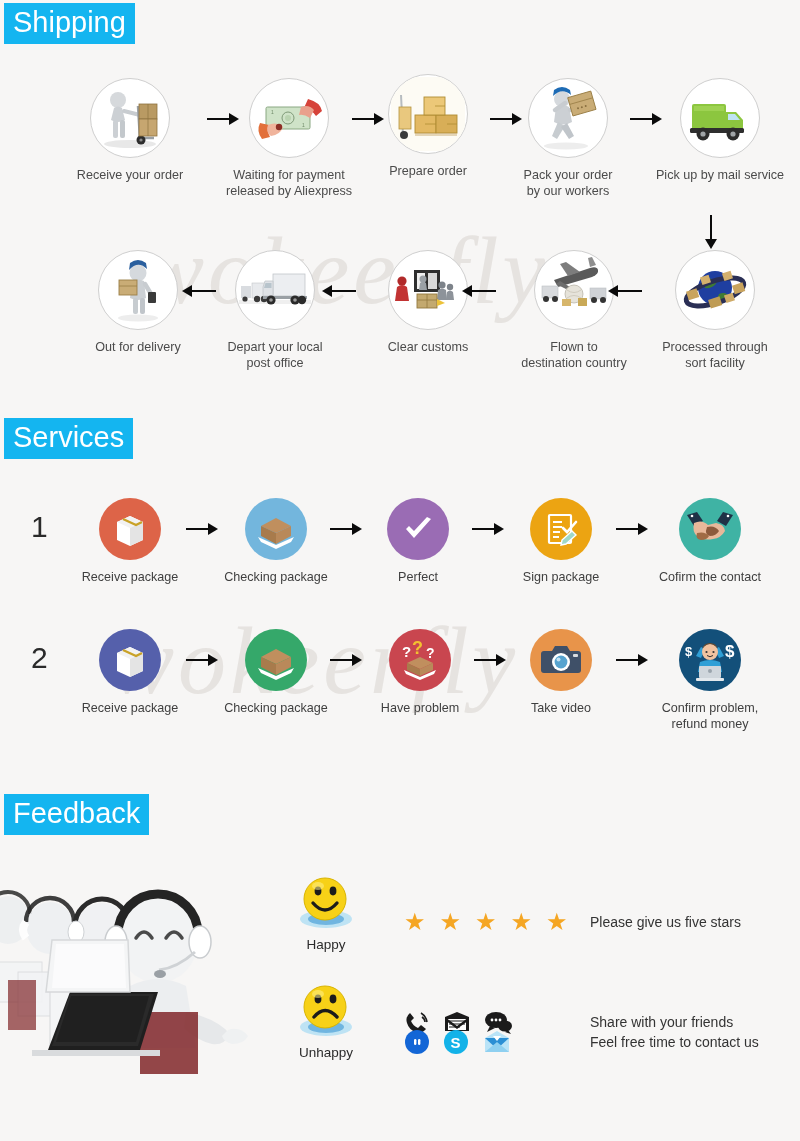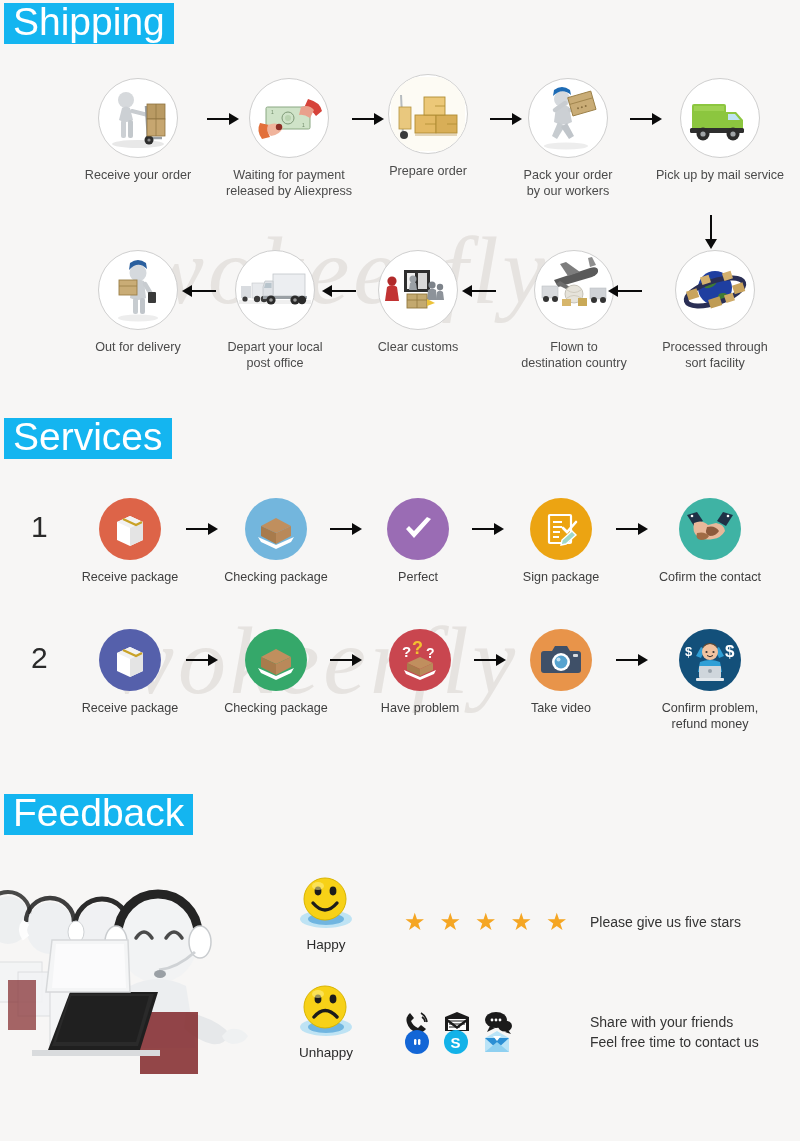--- a/index.html
+++ b/index.html
@@ -20,21 +20,21 @@
     position:absolute; font-family:"Liberation Serif", serif;
     color:#e6e3e0; font-size:96px; letter-spacing:4px; white-space:nowrap;
     font-style:italic;
   }
   .wm1{ left:140px; top:215px; }
   .wm2{ left:110px; top:605px; }
 
   
   .badge{
     position:absolute; background:#14b5f0; color:#ffffff;
-    font-size:39px; line-height:36px; padding:1px 9px 4px 9px;
+    font-size:29px; line-height:36px; padding:1px 9px 4px 9px;
     white-space:nowrap; letter-spacing:0px; z-index:3;
   }
 
   .content{ position:relative; z-index:2; }
 
   
   .node{ position:absolute; text-align:center; }
   .circ{
     border-radius:50%; position:relative; margin:0 auto;
     display:flex; align-items:center; justify-content:center;
@@ -83,21 +83,21 @@
 
   <div class="watermark">
     <div class="wm-text wm1">wokeerfly</div>
     <div class="wm-text wm2">wokeerfly</div>
   </div>
 
   <div class="badge" style="left: 4px; top: 3px; background: rgb(20, 181, 240);">Shipping</div>
 
   <div class="content">
 
-    <div class="node" style="left:68px; top:78px; width:140px;">
+    <div class="node" style="left:60px; top:78px; width:140px;">
       <div class="circ circ-photo">
         <svg width="72" height="72" viewBox="0 0 72 72">
           <ellipse cx="36" cy="62" rx="26" ry="4" fill="#e8e8e8"></ellipse>
 
           <circle cx="24" cy="18" r="8" fill="#d6d9dc"></circle>
           <path d="M20 26 q4 -3 8 0 l3 12 q-7 4 -14 0 z" fill="#ccd0d4"></path>
           <rect x="19" y="38" width="5" height="18" rx="2" fill="#ccd0d4"></rect>
           <rect x="26" y="38" width="5" height="18" rx="2" fill="#c3c8cc"></rect>
           <path d="M30 29 l16 4" stroke="#c8ccd0" stroke-width="4" stroke-linecap="round" fill="none"></path>
 
@@ -268,21 +268,21 @@
       </div>
       <div class="cap">Depart your local
 post office</div>
     </div>
 
     <div class="arrow ar-l" style="left:322px; top:285px; width:44px; height:12px;">
       <div class="shaft"></div>
         <div class="head"></div>
     </div>
 
-    <div class="node" style="left:348px; top:250px; width:140px;text-align:center;">
+    <div class="node" style="left:358px; top:250px; width:140px;text-align:center;">
       <div class="circ circ-photo">
         <svg width="72" height="72" viewBox="0 0 72 72">
           <rect x="22" y="16" width="26" height="22" fill="#2e2e2e"></rect>
           <rect x="25" y="19" width="8" height="16" fill="#efefef"></rect>
           <rect x="36" y="19" width="9" height="16" fill="#d8d8d8"></rect>
           <circle cx="31" cy="25" r="3.5" fill="#9aa0a5"></circle>
           <path d="M28 29 q3 -3 6 0 l1 7 l-8 0 z" fill="#9aa0a5"></path>
 
           <circle cx="10" cy="27" r="4.6" fill="#b12a2a"></circle>
           <path d="M5 33 q5 -4 10 0 l2 14 l-14 0 z" fill="#c23333"></path>

